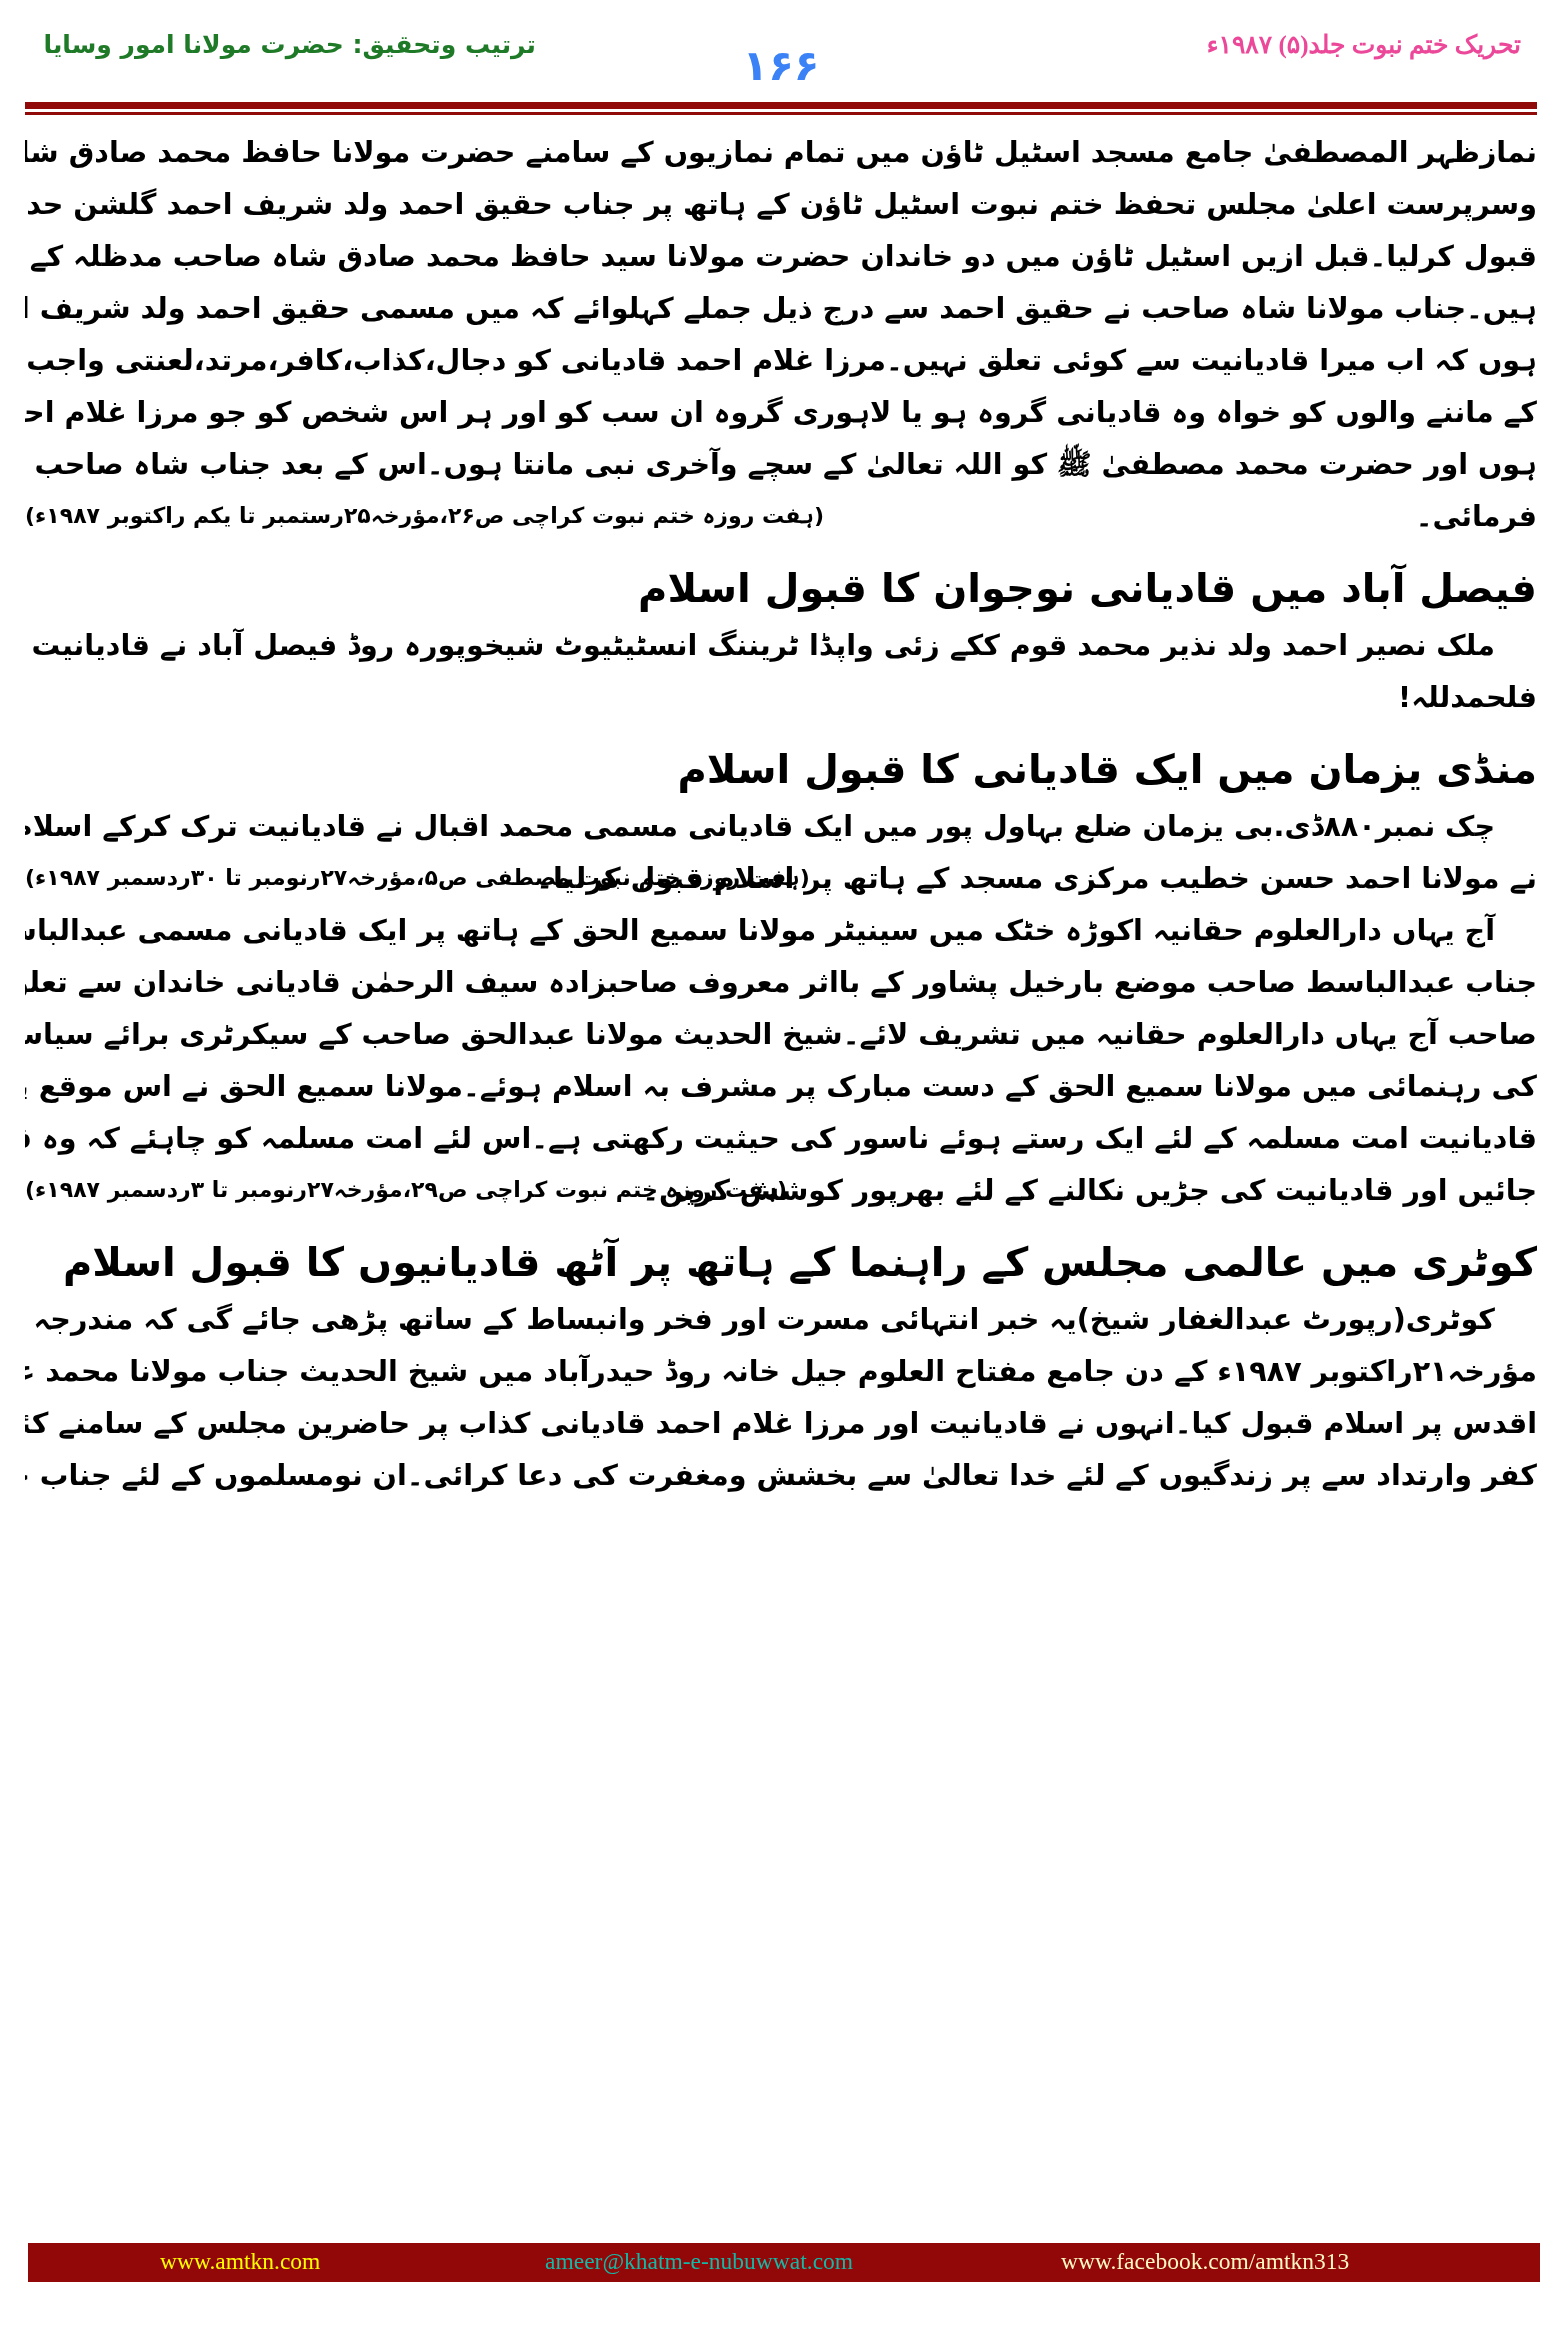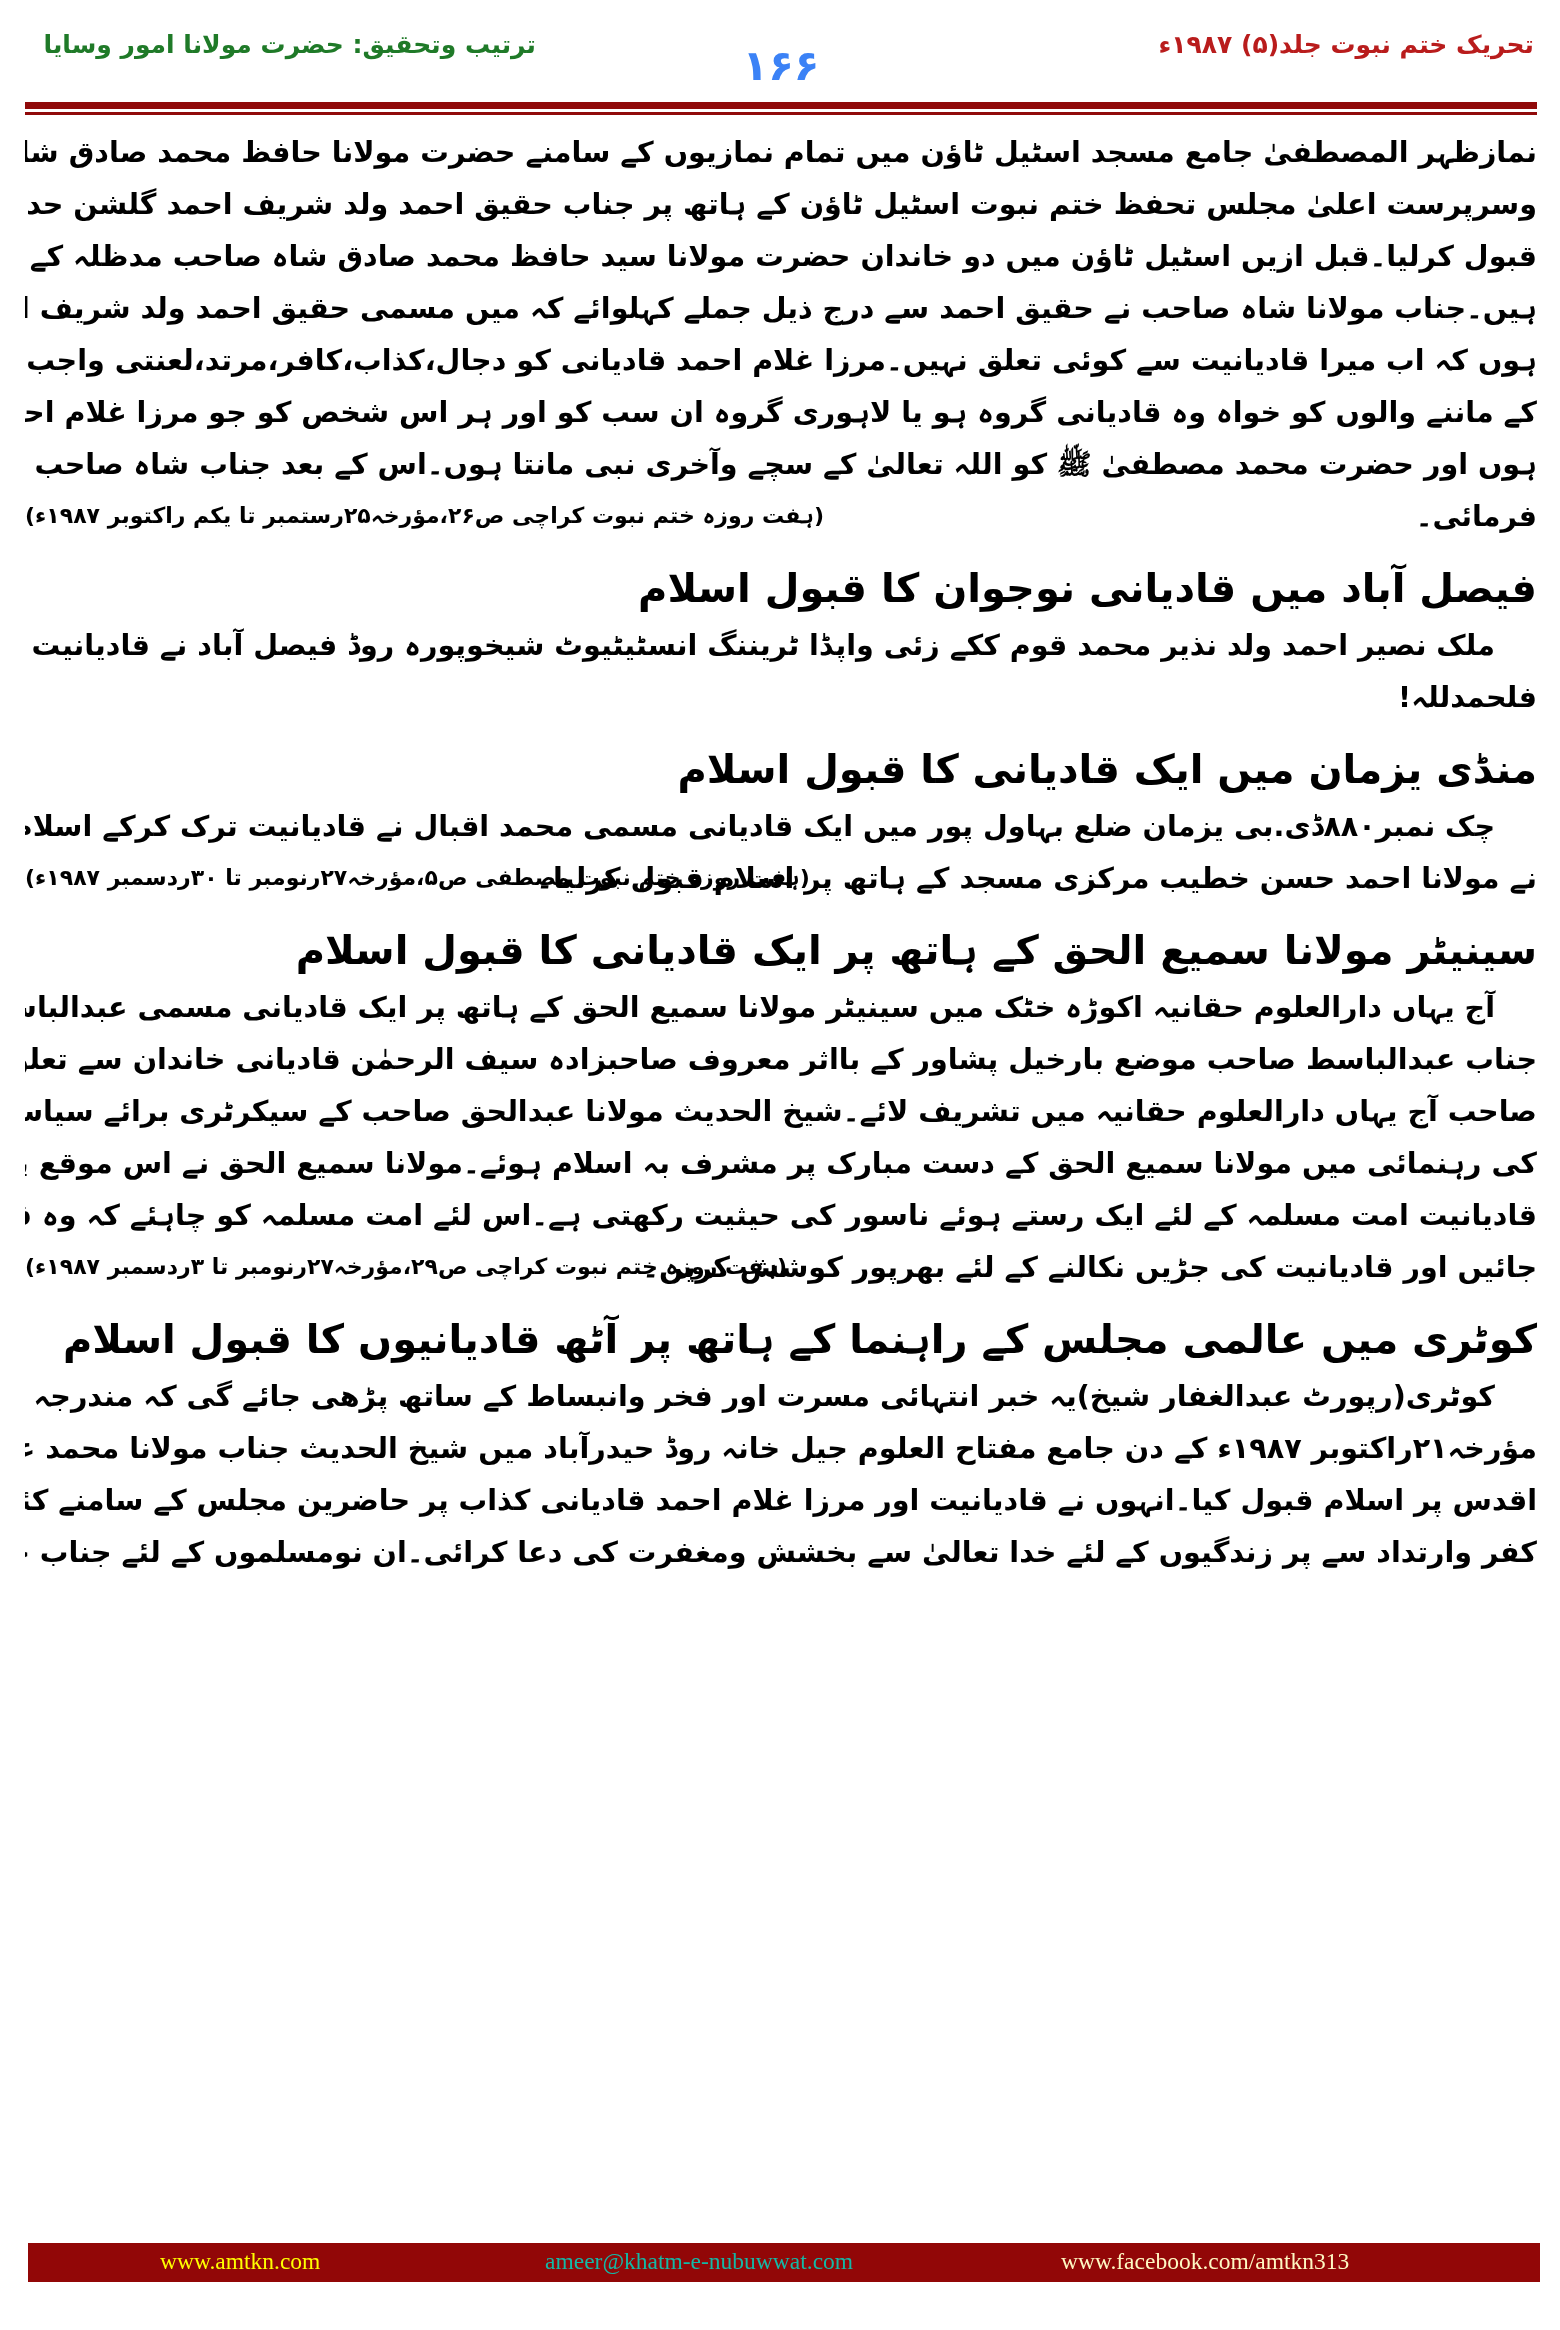--- a/index.html
+++ b/index.html
@@ -2,22 +2,22 @@
 <html style="font-size:13.4px"><head>
 <meta charset="utf-8">
 <style>
   html, body { margin: 0; padding: 0; background: #ffffff; }
   body { width: 1560px; height: 2330px; position: relative; overflow: hidden;
          font-family: "DejaVu Sans", sans-serif; color: #000; }
   .page { position: absolute; left: 0; top: 0; width: 1560px; height: 2330px; }
 
   
   .hdr { position: absolute; top: 25px; left: 25px; width: 1512px; height: 67px; }
-  .hdr-right { position: absolute; right: 3px; top: 5px; color: #b91c1c; font-size: 25px;
-               font-weight: bold; direction: rtl; white-space: nowrap; }
+  .hdr-right { position: absolute; right: 16px; top: 5px; color: #ec4899; font-size: 25px;
+               font-weight: bold; direction: rtl; white-space: nowrap; font-family: Liberation Serif, serif; }
   .hdr-left { position: absolute; left: 18.5px; top: 5px; color: #1f7a28; font-size: 25px;
               font-weight: bold; direction: rtl; white-space: nowrap; }
   .hdr-page { position: absolute; left: 50%; transform: translateX(-50%); top: 16px;
               color: #3b82f6; font-size: 42px; font-weight: bold; white-space: nowrap; }
   .rule-thick { position: absolute; left: 25px; width: 1512px; top: 102px; height: 6.7px; background: #900a0a; }
   .rule-thin { position: absolute; left: 25px; width: 1512px; top: 112px; height: 2.5px; background: #900a0a; }
 
   
   .body { position: absolute; left: 25px; width: 1512px; top: 126px; direction: rtl; }
   .line { position: relative; height: 52px; line-height: 52px; font-size: 28.6px; font-weight: bold;
@@ -70,21 +70,20 @@
       <span>فلحمدللہ!</span>
     </div>
 
     <div class="heading">منڈی یزمان میں ایک قادیانی کا قبول اسلام</div>
     <div class="line indent">چک نمبر۸۸۰ڈی.بی یزمان ضلع بہاول پور میں ایک قادیانی مسمی محمد اقبال نے قادیانیت ترک کرکے اسلام قبول کرلیا۔انہوں</div>
     <div class="line last">
       <span>نے مولانا احمد حسن خطیب مرکزی مسجد کے ہاتھ پر اسلام قبول کرلیا۔</span>
       <span class="cite">(ہفت روزہ ختم نبوت مصطفی ص۵،مؤرخہ۲۷رنومبر تا ۳۰ردسمبر ۱۹۸۷ء)</span>
     </div>
 
-    <div class="heading">سینیٹر مولانا سمیع الحق کے ہاتھ پر ایک قادیانی کا قبول اسلام</div>
     <div class="line last indent">آج یہاں دارالعلوم حقانیہ اکوڑہ خٹک میں سینیٹر مولانا سمیع الحق کے ہاتھ پر ایک قادیانی مسمی عبدالباسط نے اسلام قبول کرلیا۔</div>
     <div class="line">جناب عبدالباسط صاحب موضع بارخیل پشاور کے بااثر معروف صاحبزادہ سیف الرحمٰن قادیانی خاندان سے تعلق رکھتے ہیں۔جناب عبدالباسط</div>
     <div class="line">صاحب آج یہاں دارالعلوم حقانیہ میں تشریف لائے۔شیخ الحدیث مولانا عبدالحق صاحب کے سیکرٹری برائے سیاسی امور مولانا سیف اللہ حقانی</div>
     <div class="line">کی رہنمائی میں مولانا سمیع الحق کے دست مبارک پر مشرف بہ اسلام ہوئے۔مولانا سمیع الحق نے اس موقع پر خطاب کرتے ہوئے کہا کہ</div>
     <div class="line">قادیانیت امت مسلمہ کے لئے ایک رستے ہوئے ناسور کی حیثیت رکھتی ہے۔اس لئے امت مسلمہ کو چاہئے کہ وہ قادیانیت کے خلاف متحد ہو</div>
     <div class="line last">
       <span>جائیں اور قادیانیت کی جڑیں نکالنے کے لئے بھرپور کوشش کریں۔</span>
       <span class="cite">(ہفت روزہ ختم نبوت کراچی ص۲۹،مؤرخہ۲۷رنومبر تا ۳ردسمبر ۱۹۸۷ء)</span>
     </div>
 

